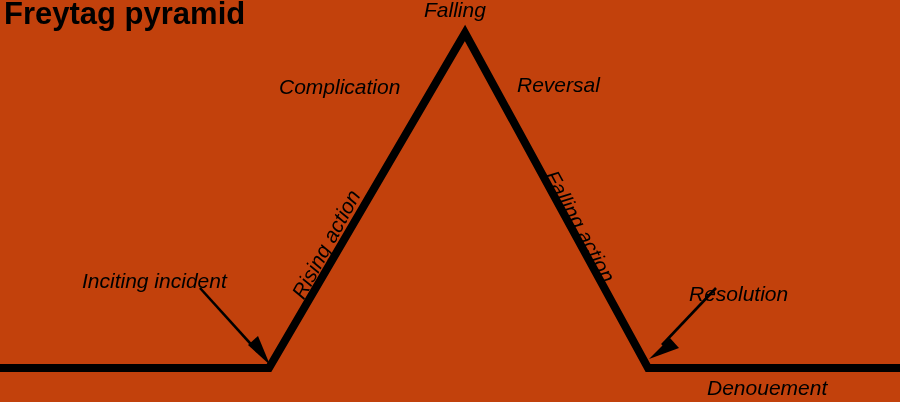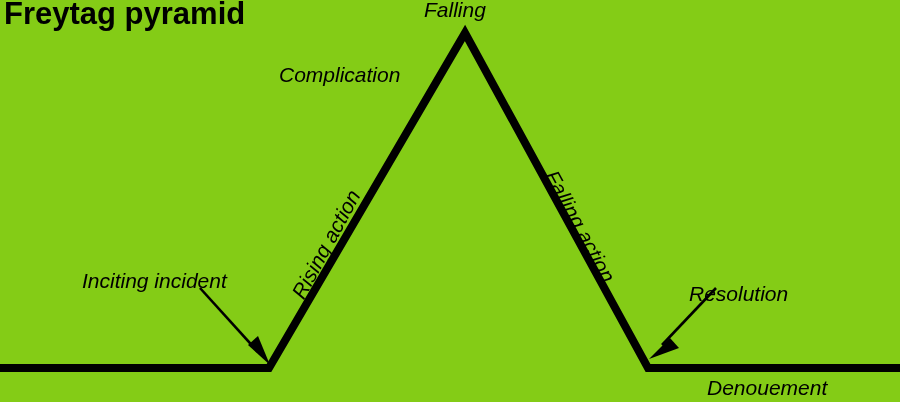--- a/index.html
+++ b/index.html
@@ -7,21 +7,21 @@
     padding: 0;
     background: #ffffff;
   }
   body {
     font-family: "Liberation Sans", sans-serif;
   }
   #stage {
     position: relative;
     width: 900px;
     height: 402px;
-    background: #84cc16;
+    background: #c2410c;
     overflow: hidden;
   }
   #diagram-svg {
     position: absolute;
     left: 0;
     top: 0;
     width: 900px;
     height: 402px;
   }
   .lbl {
@@ -41,21 +41,21 @@
     font-family: "Liberation Sans", sans-serif;
     font-weight: bold;
     font-style: normal;
     font-size: 31px;
     line-height: 1;
     letter-spacing: 0px;
     color: #000000;
     white-space: nowrap;
   }
   #label-climax       { left: 424px; top: -1px; }
-  #label-complication { left: 279px; top: 64px; }
+  #label-complication { left: 279px; top: 76px; }
   #label-reversal     { left: 517px; top: 74px; }
   #label-inciting     { left: 82px;  top: 270px; }
   #label-resolution   { left: 689px; top: 255px; margin-top: 28px; }
   #label-exposition   { left: 72px;  top: 377px; }
   #label-denouement   { left: 707px; top: 377px; text-align: center; }
 
   .lbl-rot {
     transform-origin: 0 0;
   }
   #label-rising-action {
@@ -88,20 +88,21 @@
       <polygon points="649,359 670,338 679,348" fill="#000000"></polygon>
     </g>
   </svg>
 
   <div id="page-title">Freytag pyramid</div>
 
   <div class="lbl" id="label-climax">Falling</div>
 
   <div class="lbl" id="label-complication">Complication</div>
 
+  <div class="lbl" id="label-reversal">Reversal</div>
 
   <div class="lbl lbl-rot" id="label-rising-action">Rising action</div>
 
   <div class="lbl lbl-rot" id="label-falling-action">Falling action</div>
 
   <div class="lbl" id="label-inciting">Inciting incident</div>
 
   <div class="lbl" id="label-resolution">Resolution</div>
 
 

